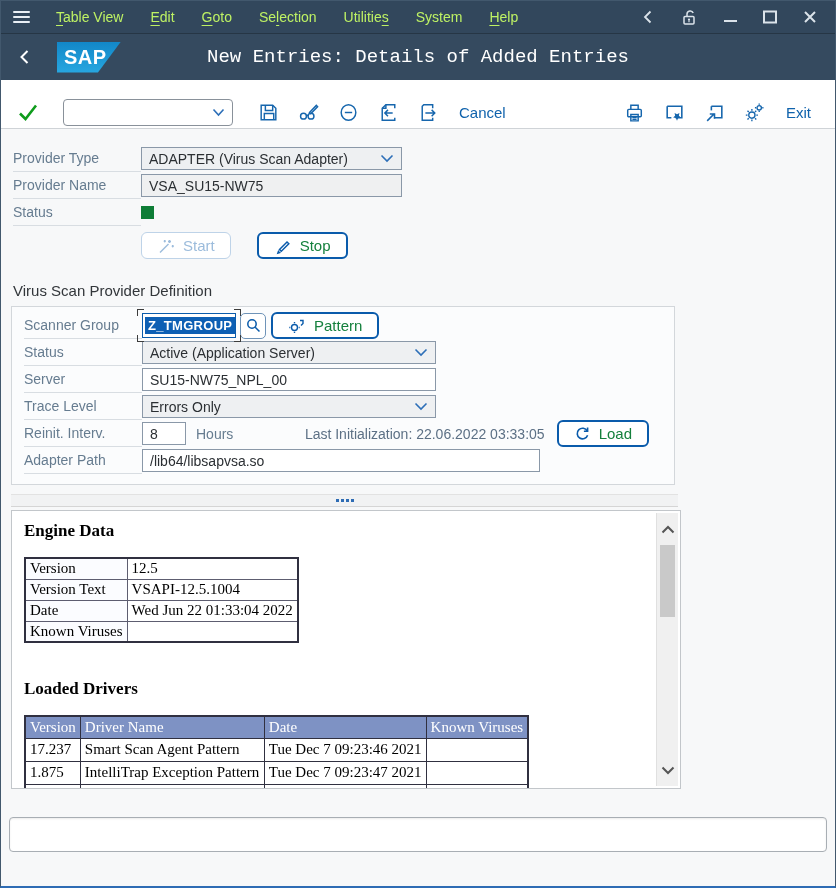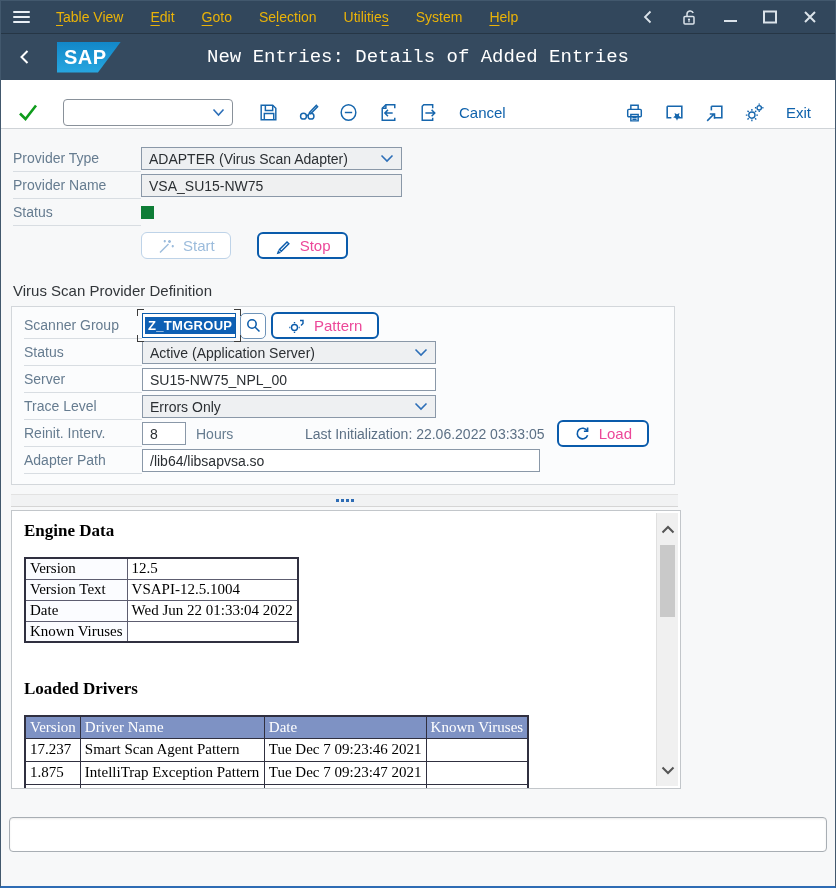--- a/index.html
+++ b/index.html
@@ -3,21 +3,21 @@
 <meta charset="utf-8">
 <style>
   * { margin:0; padding:0; box-sizing:border-box; }
   html,body { background:#d9dce0; }
   body { width:836px; height:888px; font-family:"Liberation Sans",sans-serif; }
   .window { width:836px; height:888px; background:#f6f7f8; border:1px solid #42586d;
             border-bottom:2px solid #2e6cb4; display:flex; flex-direction:column; overflow:hidden; }
 
   
   .menubar { height:32px; background:#32475c; display:flex; align-items:center;
-             color:#eab308; font-size:14px; flex:0 0 auto; }
+             color:#bef264; font-size:14px; flex:0 0 auto; }
   .hamburger { display:flex; flex-direction:column; gap:3px; padding:0 10px 0 12px; cursor:pointer; }
   .hamburger span { width:17px; height:2px; background:#e9eff5; border-radius:1px; }
   .menu-items { display:flex; gap:27px; margin-left:16px; }
   .menu-item { cursor:pointer; }
   .menu-item u { text-decoration:underline; text-underline-offset:3px; }
   .mb-right { margin-left:auto; display:flex; align-items:center; gap:25px; padding-right:18px; }
   .mb-right svg { display:block; cursor:pointer; }
 
   
   .titlebar { height:47px; background:#354a5f; border-top:1px solid #263645;
@@ -49,21 +49,21 @@
   .field.readonly { background:#eff0f1; }
   .field.dropdown { background:#eef0f2; justify-content:space-between; cursor:pointer; }
   .field.disabled { background:#e9ebee; border-color:#aab4be; }
   .w-261 { width:261px; } .w-294 { width:294px; } .w-398 { width:398px; } .w-44 { width:44px; }
 
   .status-square { width:13px; height:13px; background:#0e7d36; }
 
   .btn-row { display:flex; gap:26px; padding-left:140px; margin-top:6px; }
   .btn { height:27px; border-radius:6px; display:inline-flex; align-items:center; gap:8px;
          padding:0 15px; font-size:15px; background:#fff; cursor:pointer; }
-  .btn.primary { border:2px solid #0a5bab; color:#ec4899; }
+  .btn.primary { border:2px solid #0a5bab; color:#15803d; }
   .btn.disabled { border:1px solid #bed3e8; color:#9cbcdc; cursor:default; }
   .btn svg { display:block; }
 
   .section-title { margin:23px 0 7px 12px; font-size:15px; color:#32363a; }
 
   .panel { margin-left:10px; width:664px; border:1px solid #d3d7db; background:#fbfcfd; padding:5px 0 10px; }
   .panel .flabel { width:118px; }
 
   .focus-wrap { position:relative; }
   .fc { position:absolute; width:7px; height:7px; border:0 solid #3c3c3c; }

